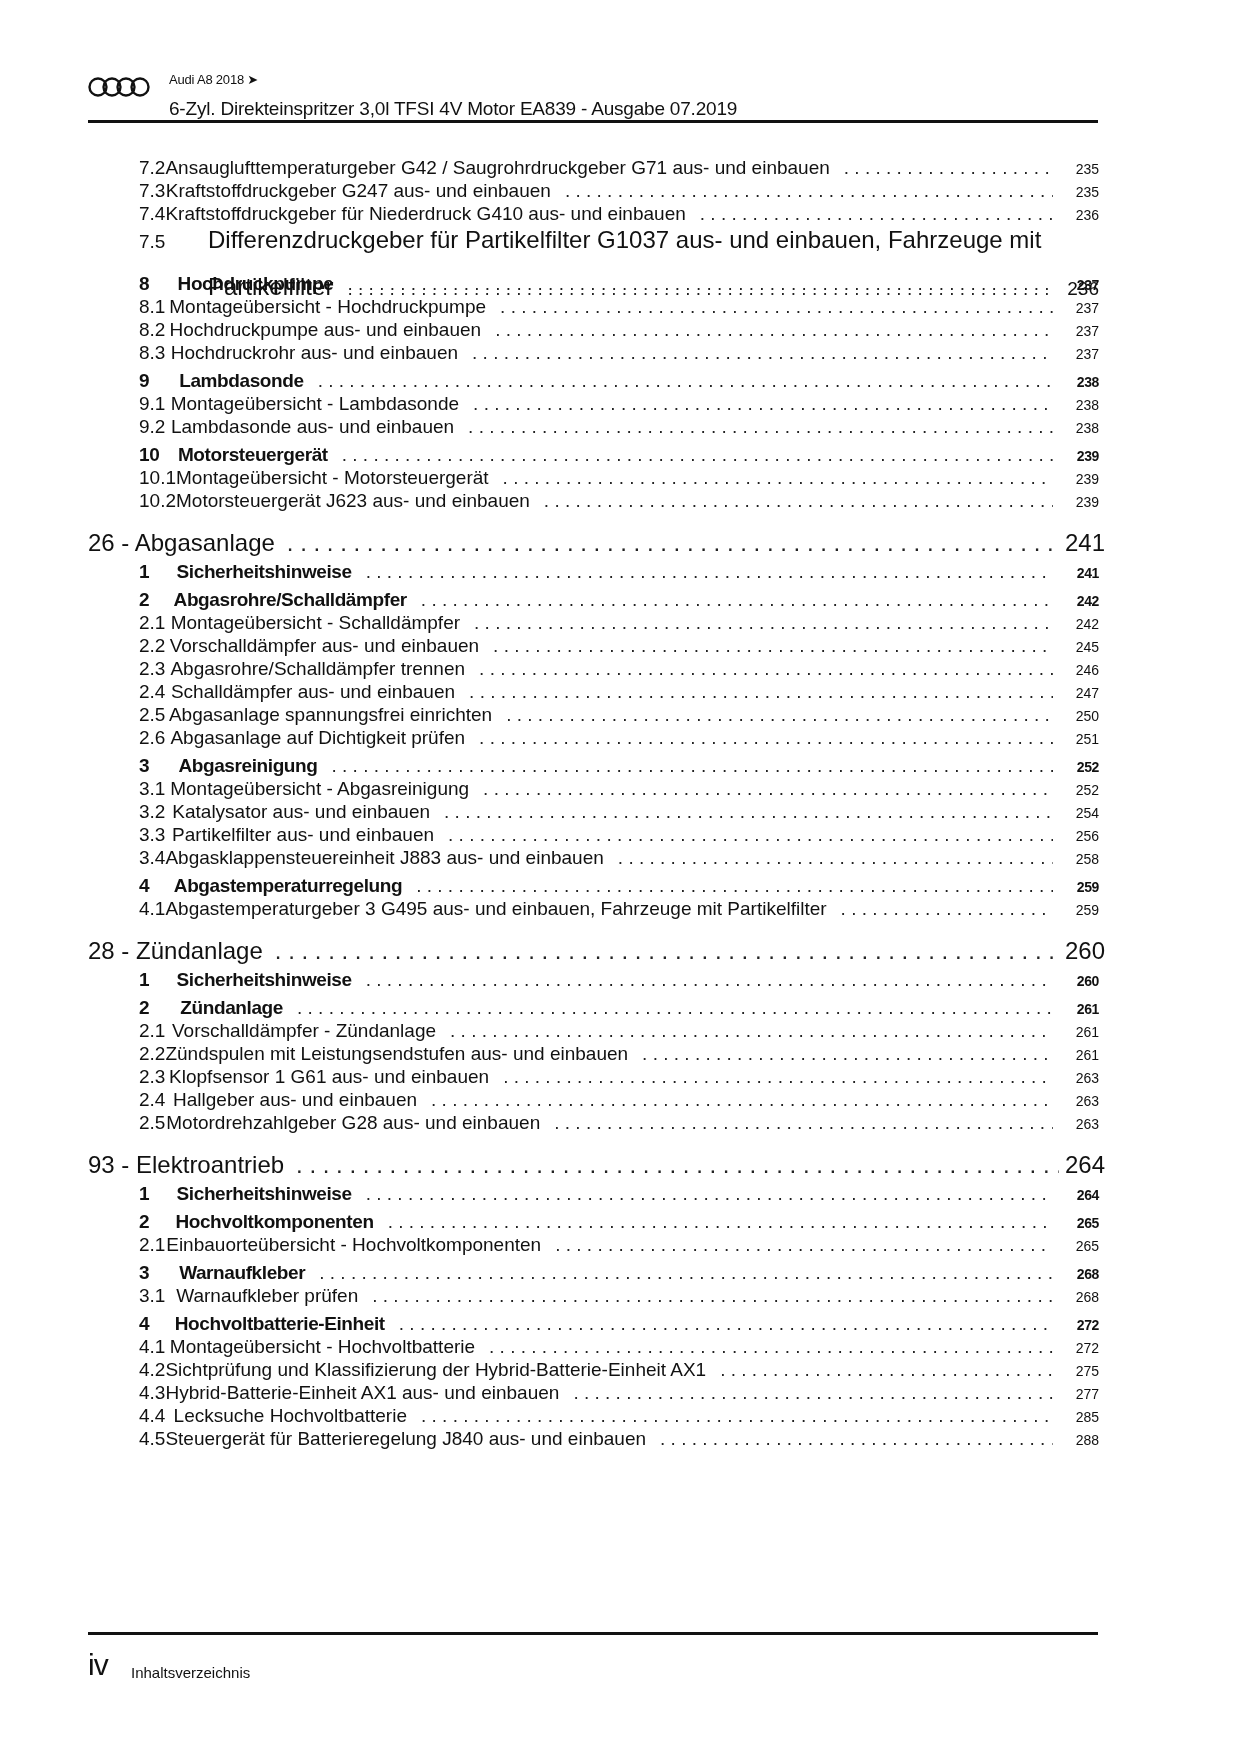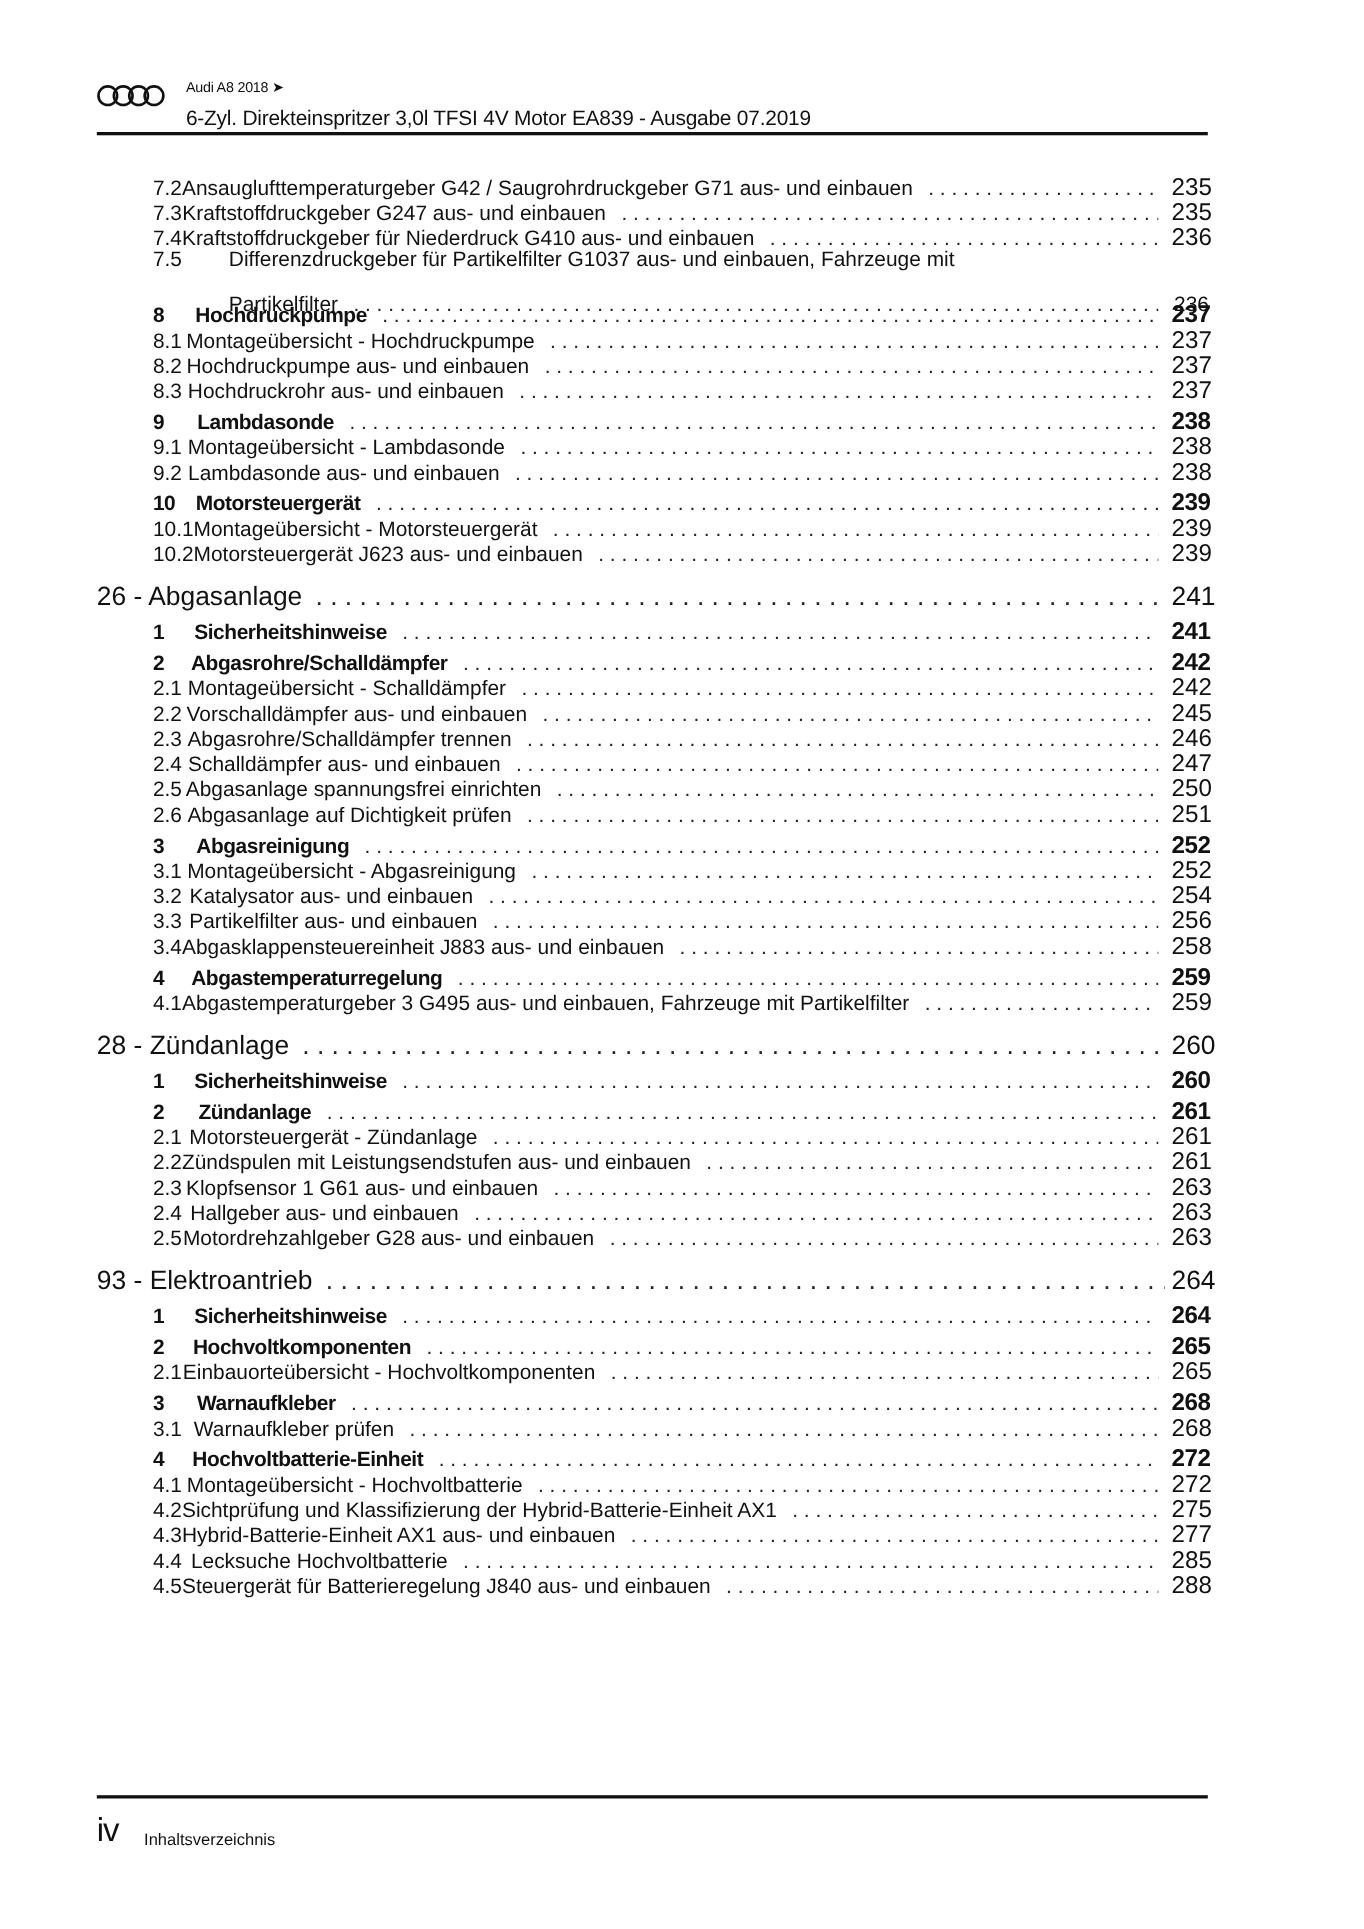--- a/index.html
+++ b/index.html
@@ -10,32 +10,32 @@
   .h-line1 { position: absolute; left: 81px; top: 2px; font-size: 13px; letter-spacing: -0.2px; white-space: nowrap; }
   .h-line2 { position: absolute; left: 81px; top: 28px; font-size: 19px; letter-spacing: -0.2px; white-space: nowrap; }
   .h-rule { position: absolute; left: 0; top: 50px; width: 1010px; height: 3px; background: #111; }
 
   .toc { position: absolute; left: 0; top: 0; width: 1240px; }
   .row { position: absolute; display: flex; align-items: baseline; white-space: nowrap; }
   .row .num { display: inline-block; font-size: 19px; }
   .row .title { font-size: 19px; }
   .row .dots { flex: 1 1 auto; overflow: hidden; margin: 0 12px 0 14px; font-size: 19px;
                letter-spacing: 0; color: #222; }
-  .row .page { font-size: 22px; text-align: right; min-width: 34px; }
+  .row .page { font-size: 14px; text-align: right; min-width: 34px; }
   .row.bold .num, .row.bold .title, .row.bold .page { font-weight: bold; letter-spacing: -0.4px; }
   .row.sub { left: 139px; width: 960px; }
   .row.sub .num { width: 69px; }
   .row.chapter { left: 88px; width: 1011px; }
   .row.chapter .title { font-size: 24px; }
   .row.chapter .page { font-size: 24px; }
   .row.chapter .dots { font-size: 24px; margin: 0 6px 0 12px; }
   .row.wrap2 { left: 139px; width: 960px; display: block; }
   .wrap2 .line1 { display: flex; align-items: baseline; }
   .wrap2 .num { width: 69px; display: inline-block; font-size: 19px; }
-  .wrap2 .title { font-size: 19px; }
+  .wrap2 .title { font-size: 24px; }
   .wrap2 .line2 { display: flex; align-items: baseline; margin-left: 69px; margin-top: 19px; }
   .wrap2 .dots { flex: 1 1 auto; overflow: hidden; margin: 0 12px 0 14px; font-size: 19px; }
   .wrap2 .page { font-size: 19px; }
 
   .footer-rule { position: absolute; left: 88px; top: 1632px; width: 1010px; height: 3px; background: #111; }
   .footer-num { position: absolute; left: 88px; top: 1648px; font-size: 30px; font-weight: normal; letter-spacing: -1px; }
   .footer-label { position: absolute; left: 131px; top: 1664px; font-size: 15px; }
 </style>
 </head>
 <body>
@@ -249,21 +249,21 @@
       <span class="page">260</span>
     </div>
     <div class="row sub bold" style="top: 997px;">
       <span class="num">2</span>
       <span class="title">Zündanlage</span>
       <span class="dots"> . . . . . . . . . . . . . . . . . . . . . . . . . . . . . . . . . . . . . . . . . . . . . . . . . . . . . . . . . . . . . . . . . . . . . . . . . . . . . . . . . . . . . . . . . . . . . . . . . . . . . . . . . . . . . . . . . . . . . . . .</span>
       <span class="page">261</span>
     </div>
     <div class="row sub" style="top: 1020px;">
       <span class="num">2.1</span>
-      <span class="title">Motorsteuergerät - Zündanlage</span>
+      <span class="title">Vorschalldämpfer - Zündanlage</span>
       <span class="dots"> . . . . . . . . . . . . . . . . . . . . . . . . . . . . . . . . . . . . . . . . . . . . . . . . . . . . . . . . . . . . . . . . . . . . . . . . . . . . . . . . . . . . . . . . . . . . . . . . . . . . . . . . . . . . . . . . . . . . . . . .</span>
       <span class="page">261</span>
     </div>
     <div class="row sub" style="top: 1043px;">
       <span class="num">2.2</span>
       <span class="title">Zündspulen mit Leistungsendstufen aus- und einbauen</span>
       <span class="dots"> . . . . . . . . . . . . . . . . . . . . . . . . . . . . . . . . . . . . . . . . . . . . . . . . . . . . . . . . . . . . . . . . . . . . . . . . . . . . . . . . . . . . . . . . . . . . . . . . . . . . . . . . . . . . . . . . . . . . . . . .</span>
       <span class="page">261</span>
     </div>
     <div class="row sub" style="top: 1066px;">

